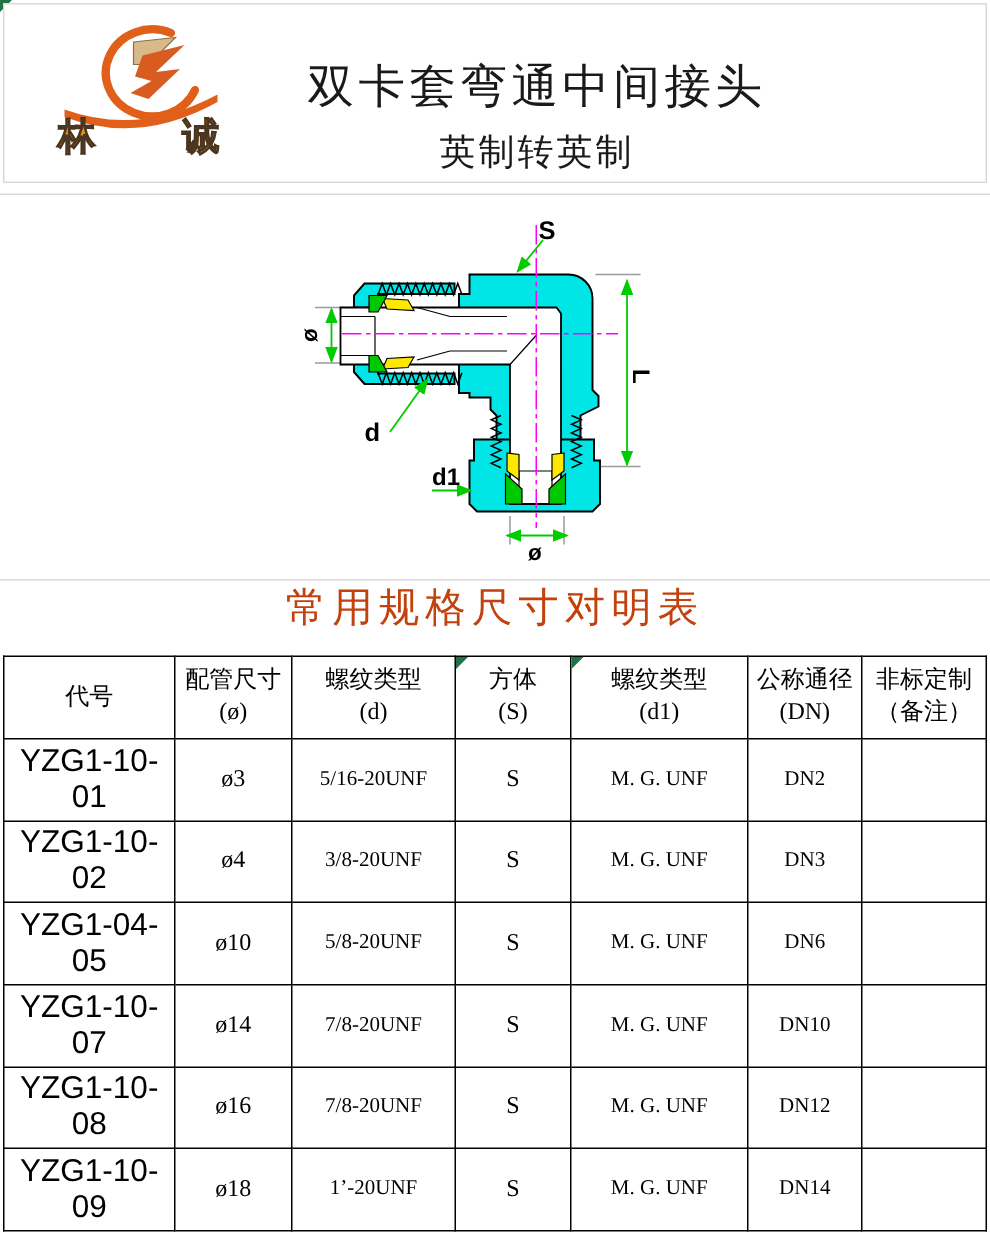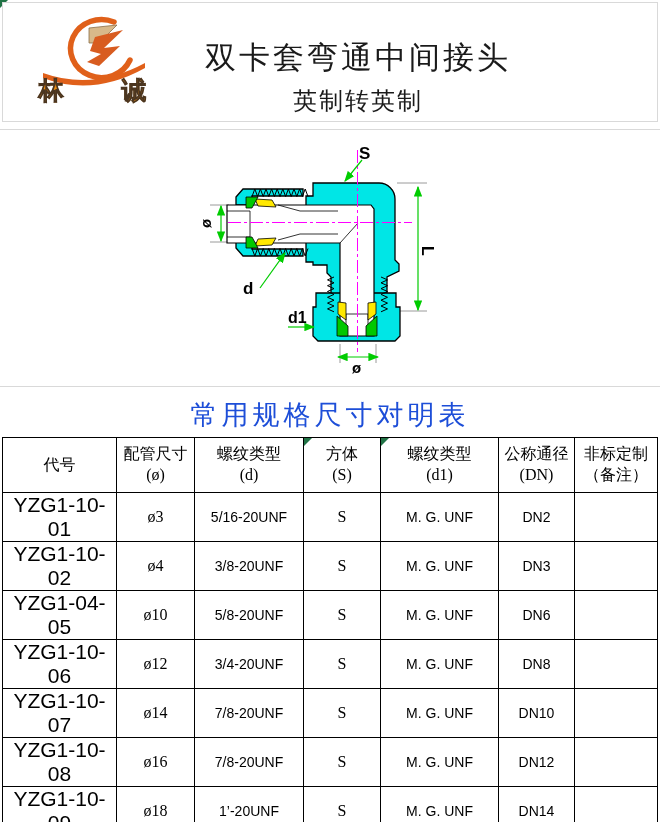--- a/index.html
+++ b/index.html
@@ -17,32 +17,32 @@
       letter-spacing:3px;color:#1a1a1a;}
   .sub-title{margin-top:6px;font-family:"Liberation Serif",serif;font-size:24px;
       letter-spacing:2px;color:#1a1a1a;}
   
   .hr1{position:absolute;left:0;top:129px;width:660px;height:1px;background:#d9d9d9;}
   .hr2{position:absolute;left:0;top:386px;width:660px;height:1px;background:#d9d9d9;}
   
   .diagram{position:absolute;left:0;top:130px;width:660px;height:256px;}
   .dim-label{font-family:"Liberation Sans",sans-serif;font-weight:bold;fill:#000;}
   
-  .tbl-title{position:absolute;left:0;top:397px;width:660px;text-align:center;
-      font-family:"Liberation Serif",serif;font-size:27px;letter-spacing:4px;color:#1d4ed8;}
+  .tbl-title{position:absolute;left:0;top:387px;width:660px;text-align:center;
+      font-family:"Liberation Serif",serif;font-size:27px;letter-spacing:4px;color:#c2410c;}
   .spec-table{position:absolute;left:2px;top:437px;width:656px;height:384px;
       border-collapse:collapse;table-layout:fixed;}
   .spec-table th,.spec-table td{border:1.5px solid #000;text-align:center;
       vertical-align:middle;padding:0;position:relative;overflow:hidden;}
   .spec-table th{height:54px;font-weight:normal;
       font-family:"Liberation Serif",serif;font-size:16px;line-height:1.3;}
   .spec-table td{height:36px;}
   .cell-code{font-family:"Liberation Sans",sans-serif;font-size:21px;}
   .cell-spec{font-family:Liberation Serif, serif;font-size:16px;}
-  .cell-small{font-family:Liberation Sans, sans-serif;font-size:14px;}
+  .cell-small{font-family:Liberation Serif, serif;font-size:14px;}
   .th-corner{position:absolute;top:0;left:0;width:0;height:0;
       border-top:8px solid #217346;border-right:8px solid transparent;}
 </style>
 </head>
 <body>
 
 <div class="page">
 
   <div class="corner-tri"></div>
 
@@ -215,29 +215,20 @@
         <tr>
           <td class="cell-code">YZG1-04-05</td>
           <td class="cell-spec">ø10</td>
           <td class="cell-small">5/8-20UNF</td>
           <td class="cell-spec">S</td>
           <td class="cell-small">M. G. UNF</td>
           <td class="cell-small">DN6</td>
           <td class="cell-small"></td>
         </tr>
         <tr>
-          <td class="cell-code">YZG1-10-06</td>
-          <td class="cell-spec">ø12</td>
-          <td class="cell-small">3/4-20UNF</td>
-          <td class="cell-spec">S</td>
-          <td class="cell-small">M. G. UNF</td>
-          <td class="cell-small">DN8</td>
-          <td class="cell-small"></td>
-        </tr>
-        <tr>
           <td class="cell-code">YZG1-10-07</td>
           <td class="cell-spec">ø14</td>
           <td class="cell-small">7/8-20UNF</td>
           <td class="cell-spec">S</td>
           <td class="cell-small">M. G. UNF</td>
           <td class="cell-small">DN10</td>
           <td class="cell-small"></td>
         </tr>
         <tr>
           <td class="cell-code">YZG1-10-08</td>

